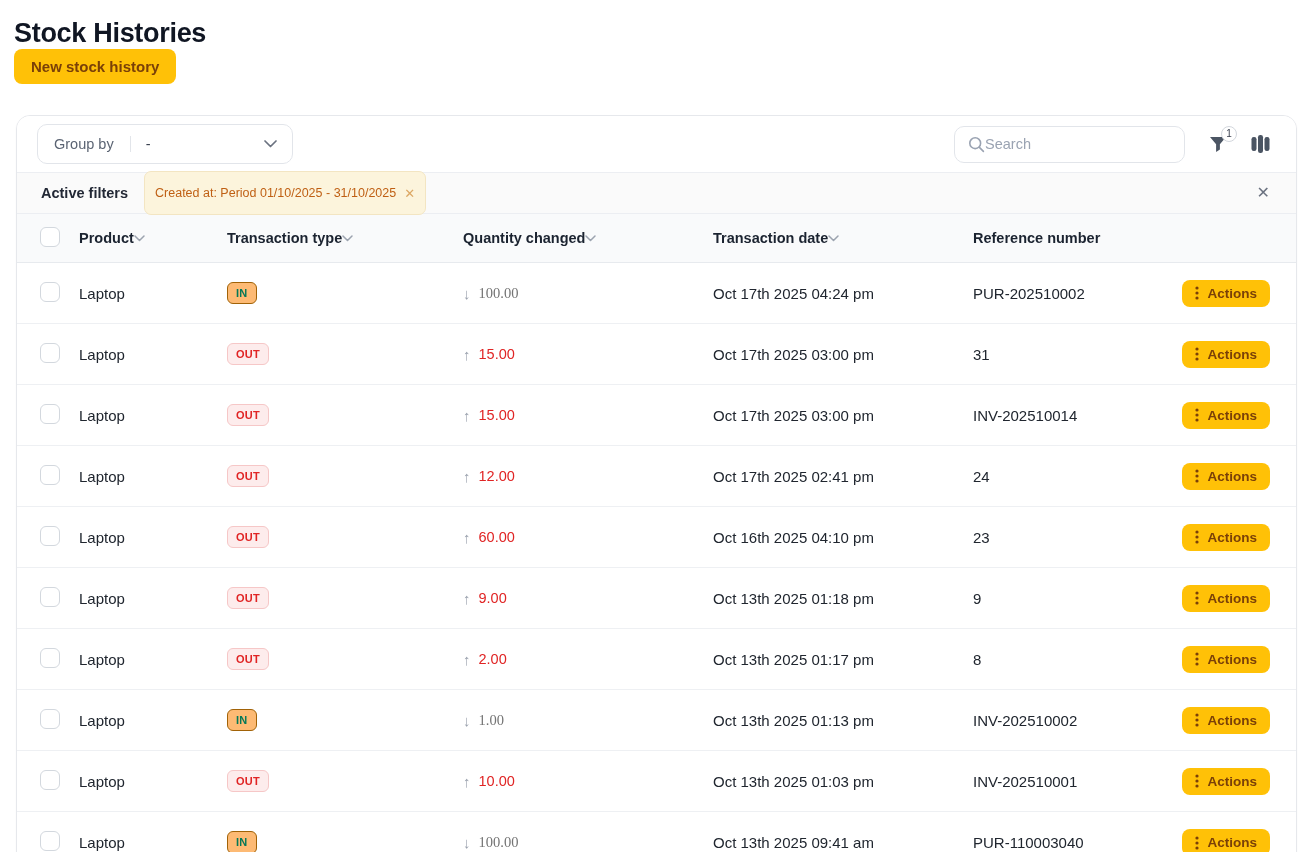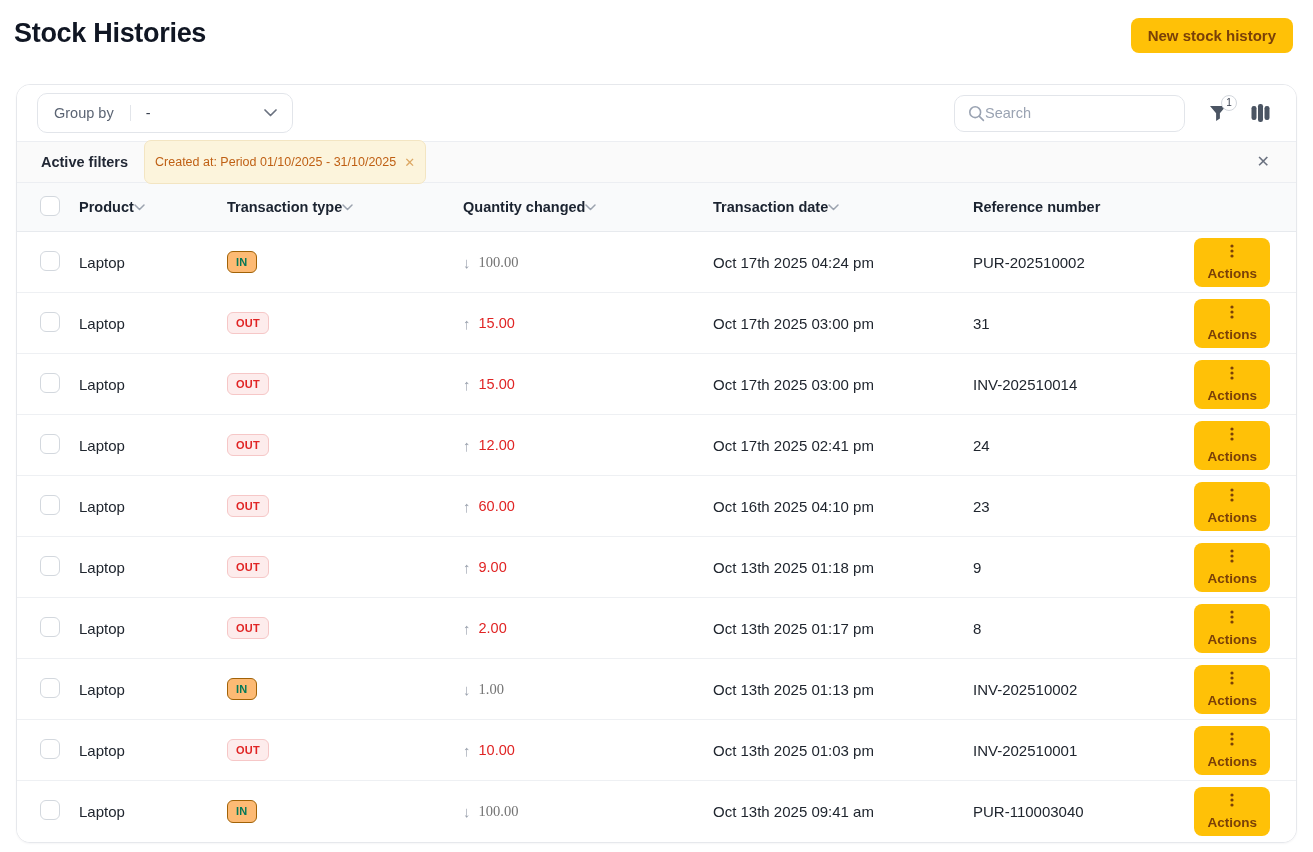--- a/index.html
+++ b/index.html
@@ -1,21 +1,21 @@
 <!DOCTYPE html>
 <html style="--accent: #ffc107; --accent-text: #7a4008; --in-green: #059669; --out-red: #e02424; --chip-text: #bf5f13;"><head>
 <meta charset="utf-8">
 <style>
   * { box-sizing: border-box; margin: 0; padding: 0; }
   html, body { width: 1313px; height: 852px; overflow: hidden; background: #ffffff;
     font-family: "Liberation Sans", "DejaVu Sans", sans-serif; }
 
   
-  .page-header { display: flex; justify-content: space-between; align-items: flex-start;
-    padding: 18px 20px 0 14px; }
+  .page-header { display: flex; justify-content: flex-end; align-items: flex-start;
+    padding: 18px 20px 0 14px; flex-direction: column; }
   .page-title { font-size: 27px; font-weight: 800; color: #101623; letter-spacing: -0.3px; }
   .new-btn { background: var(--accent); color: var(--accent-text); border: none;
     border-radius: 8px; padding: 9px 17px; font-size: 15px; font-weight: 600;
     font-family: inherit; cursor: pointer; }
 
   
   .card { margin: 31px 16px 0 16px; background: #fff; border: 1px solid #e6e8ec;
     border-radius: 14px; box-shadow: 0 1px 2px rgba(16,24,40,.04); overflow: hidden; }
 
   
@@ -72,21 +72,21 @@
 
   .qty { display: flex; align-items: center; gap: 8px; font-weight: 500; font-size: 14.5px; }
   .qty .arrow { color: #9ca3af; font-size: 15px; font-weight: 400; }
   .qty-in  .num { color: #737373; font-family: Liberation Serif, serif; }
   .qty-out .num { color: #e02424; }
 
   .actions-cell { display: flex; justify-content: flex-end; }
   .actions-btn { display: inline-flex; align-items: center; gap: 8px;
     background: var(--accent); color: var(--accent-text); border: none; border-radius: 8px;
     padding: 6px 13px; font-size: 13.5px; font-weight: 600; font-family: inherit;
-    cursor: pointer; flex-direction: column; }
+    cursor: pointer; }
 
   svg { display: block; }
 </style>
 </head>
 <body>
 
 <div class="page-header">
   <h1 class="page-title">Stock Histories</h1>
   <button class="new-btn">New stock history</button>
 </div>

